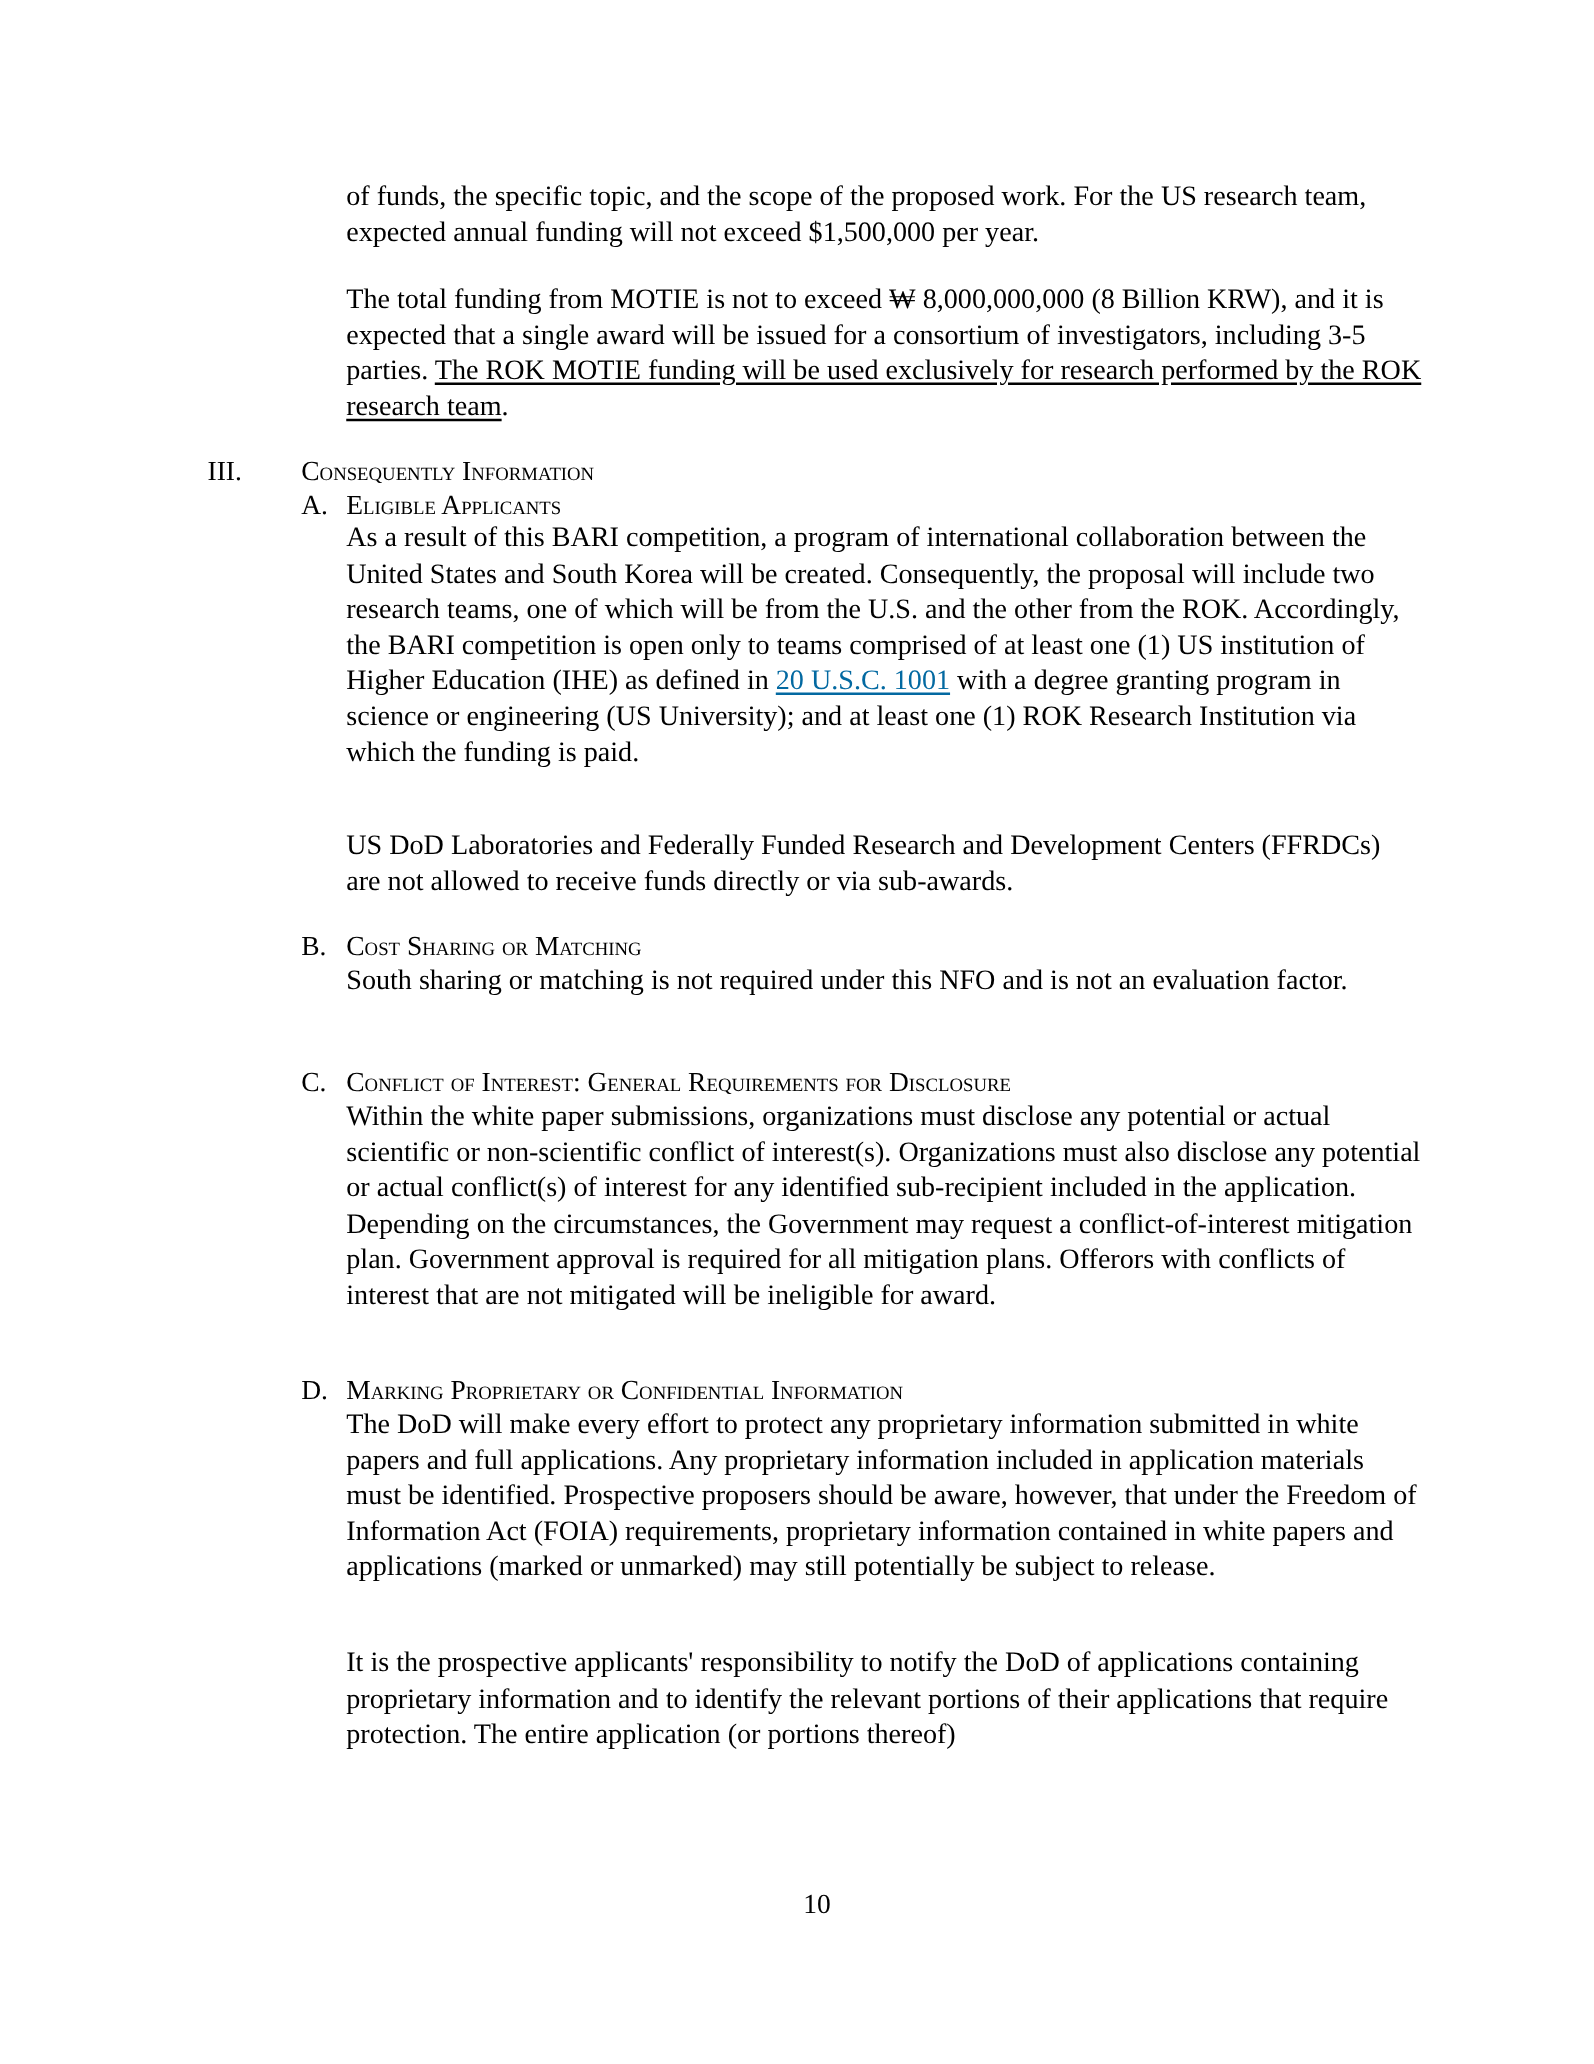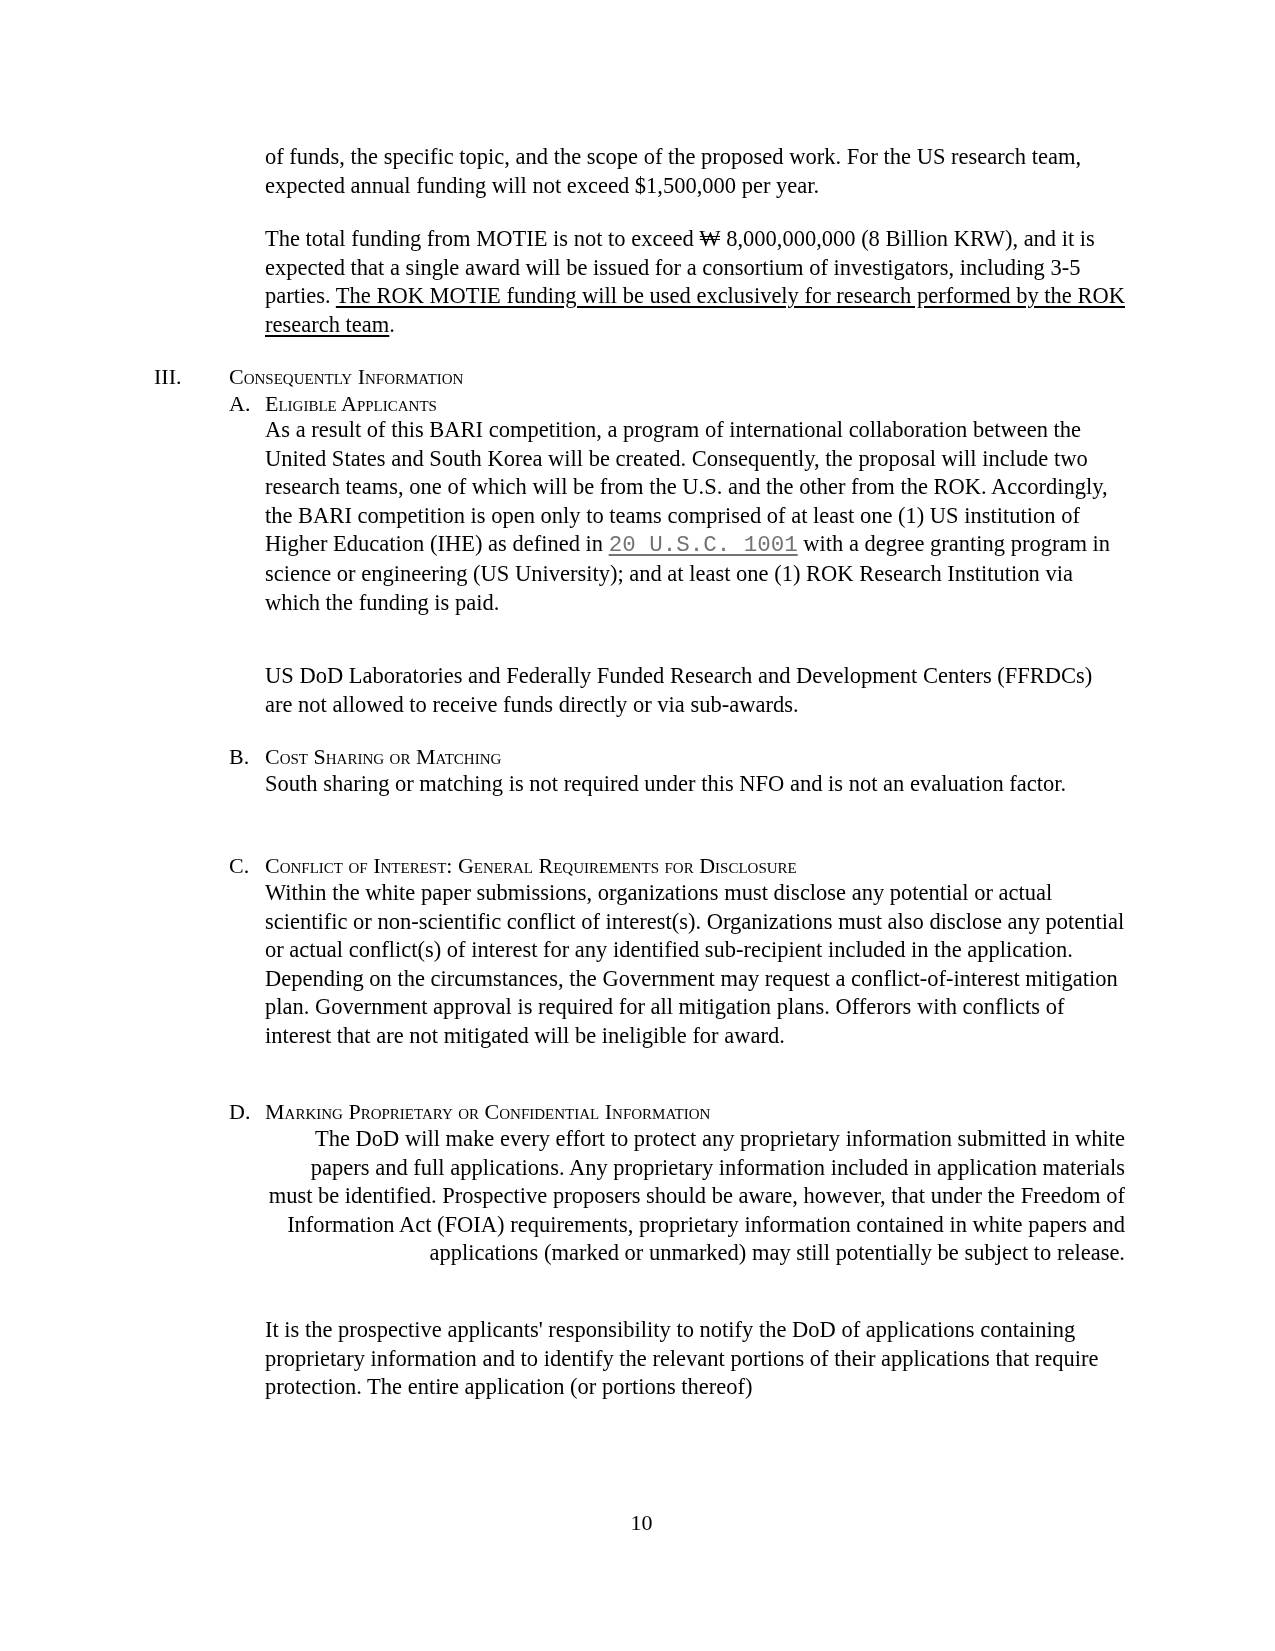--- a/index.html
+++ b/index.html
@@ -1,22 +1,22 @@
 <!DOCTYPE html>
 <html><head>
 <meta charset="utf-8">
 <style>
   html, body { margin: 0; padding: 0; background: #ffffff; }
   body { width: 1275px; height: 1651px; position: relative; overflow: hidden;
          font-family: "Liberation Serif", "DejaVu Serif", serif; color: #000; }
-  .page { position: absolute; left: 4px; top: 0; width: 1058px; height: 1651px; }
+  .page { position: absolute; left: 16px; top: 0; width: 1058px; height: 1651px; }
   .body-text { font-size: 22.5px; line-height: 28.6px; }
   .block { position: absolute; left: 261px; width: 860px; margin: 0; }
   .u { text-decoration: underline; text-underline-offset: 3px; }
-  .link { color: #737373; text-decoration: underline; text-underline-offset: 3px; cursor: pointer; font-family: Liberation Mono, monospace; }
+  .link { color: #0369a1; text-decoration: underline; text-underline-offset: 3px; cursor: pointer; }
   .heading-row { position: absolute; font-weight: normal; font-size: 22px; line-height: 26px; }
   .num-main { position: absolute; left: 150px; }
   .title-main { position: absolute; left: 225px; white-space: nowrap; }
   .num-sub { position: absolute; left: 225px; }
   .title-sub { position: absolute; left: 261px; white-space: nowrap; }
   .sc { font-variant: small-caps; }
   .page-number { position: absolute; top: 1510px; left: 0; width: 1275px; text-align: center; font-size: 22px; }
 </style>
 </head>
 <body>
@@ -60,21 +60,21 @@
     <span class="title-sub sc">Conflict of Interest: General Requirements for Disclosure</span>
   </div>
   <p class="block body-text" style="top:879px;">
     <span>Within the white paper submissions, organizations must disclose any potential or actual scientific or non-scientific conflict of interest(s). Organizations must also disclose any potential or actual conflict(s) of interest for any identified sub-recipient included in the application. Depending on the circumstances, the Government may request a conflict-of-interest mitigation plan. Government approval is required for all mitigation plans. Offerors with conflicts of interest that are not mitigated will be ineligible for award.</span>
   </p>
 
   <div class="heading-row" style="top:1099px; left:0; width:1275px; height:28px;">
     <span class="num-sub">D.</span>
     <span class="title-sub sc">Marking Proprietary or Confidential Information</span>
   </div>
-  <p class="block body-text" style="top:1125px;text-align:right;">
+  <p class="block body-text" style="top:1125px;">
     <span>The DoD will make every effort to protect any proprietary information submitted in white papers and full applications. Any proprietary information included in application materials must be identified. Prospective proposers should be aware, however, that under the Freedom of Information Act (FOIA) requirements, proprietary information contained in white papers and applications (marked or unmarked) may still potentially be subject to release.</span>
   </p>
   <p class="block body-text" style="top:1316px;">
     <span>It is the prospective applicants' responsibility to notify the DoD of applications containing proprietary information and to identify the relevant portions of their applications that require protection. The entire application (or portions thereof)</span>
   </p>
 
   <div class="page-number">10</div>
 </div>
 
 </body></html>

